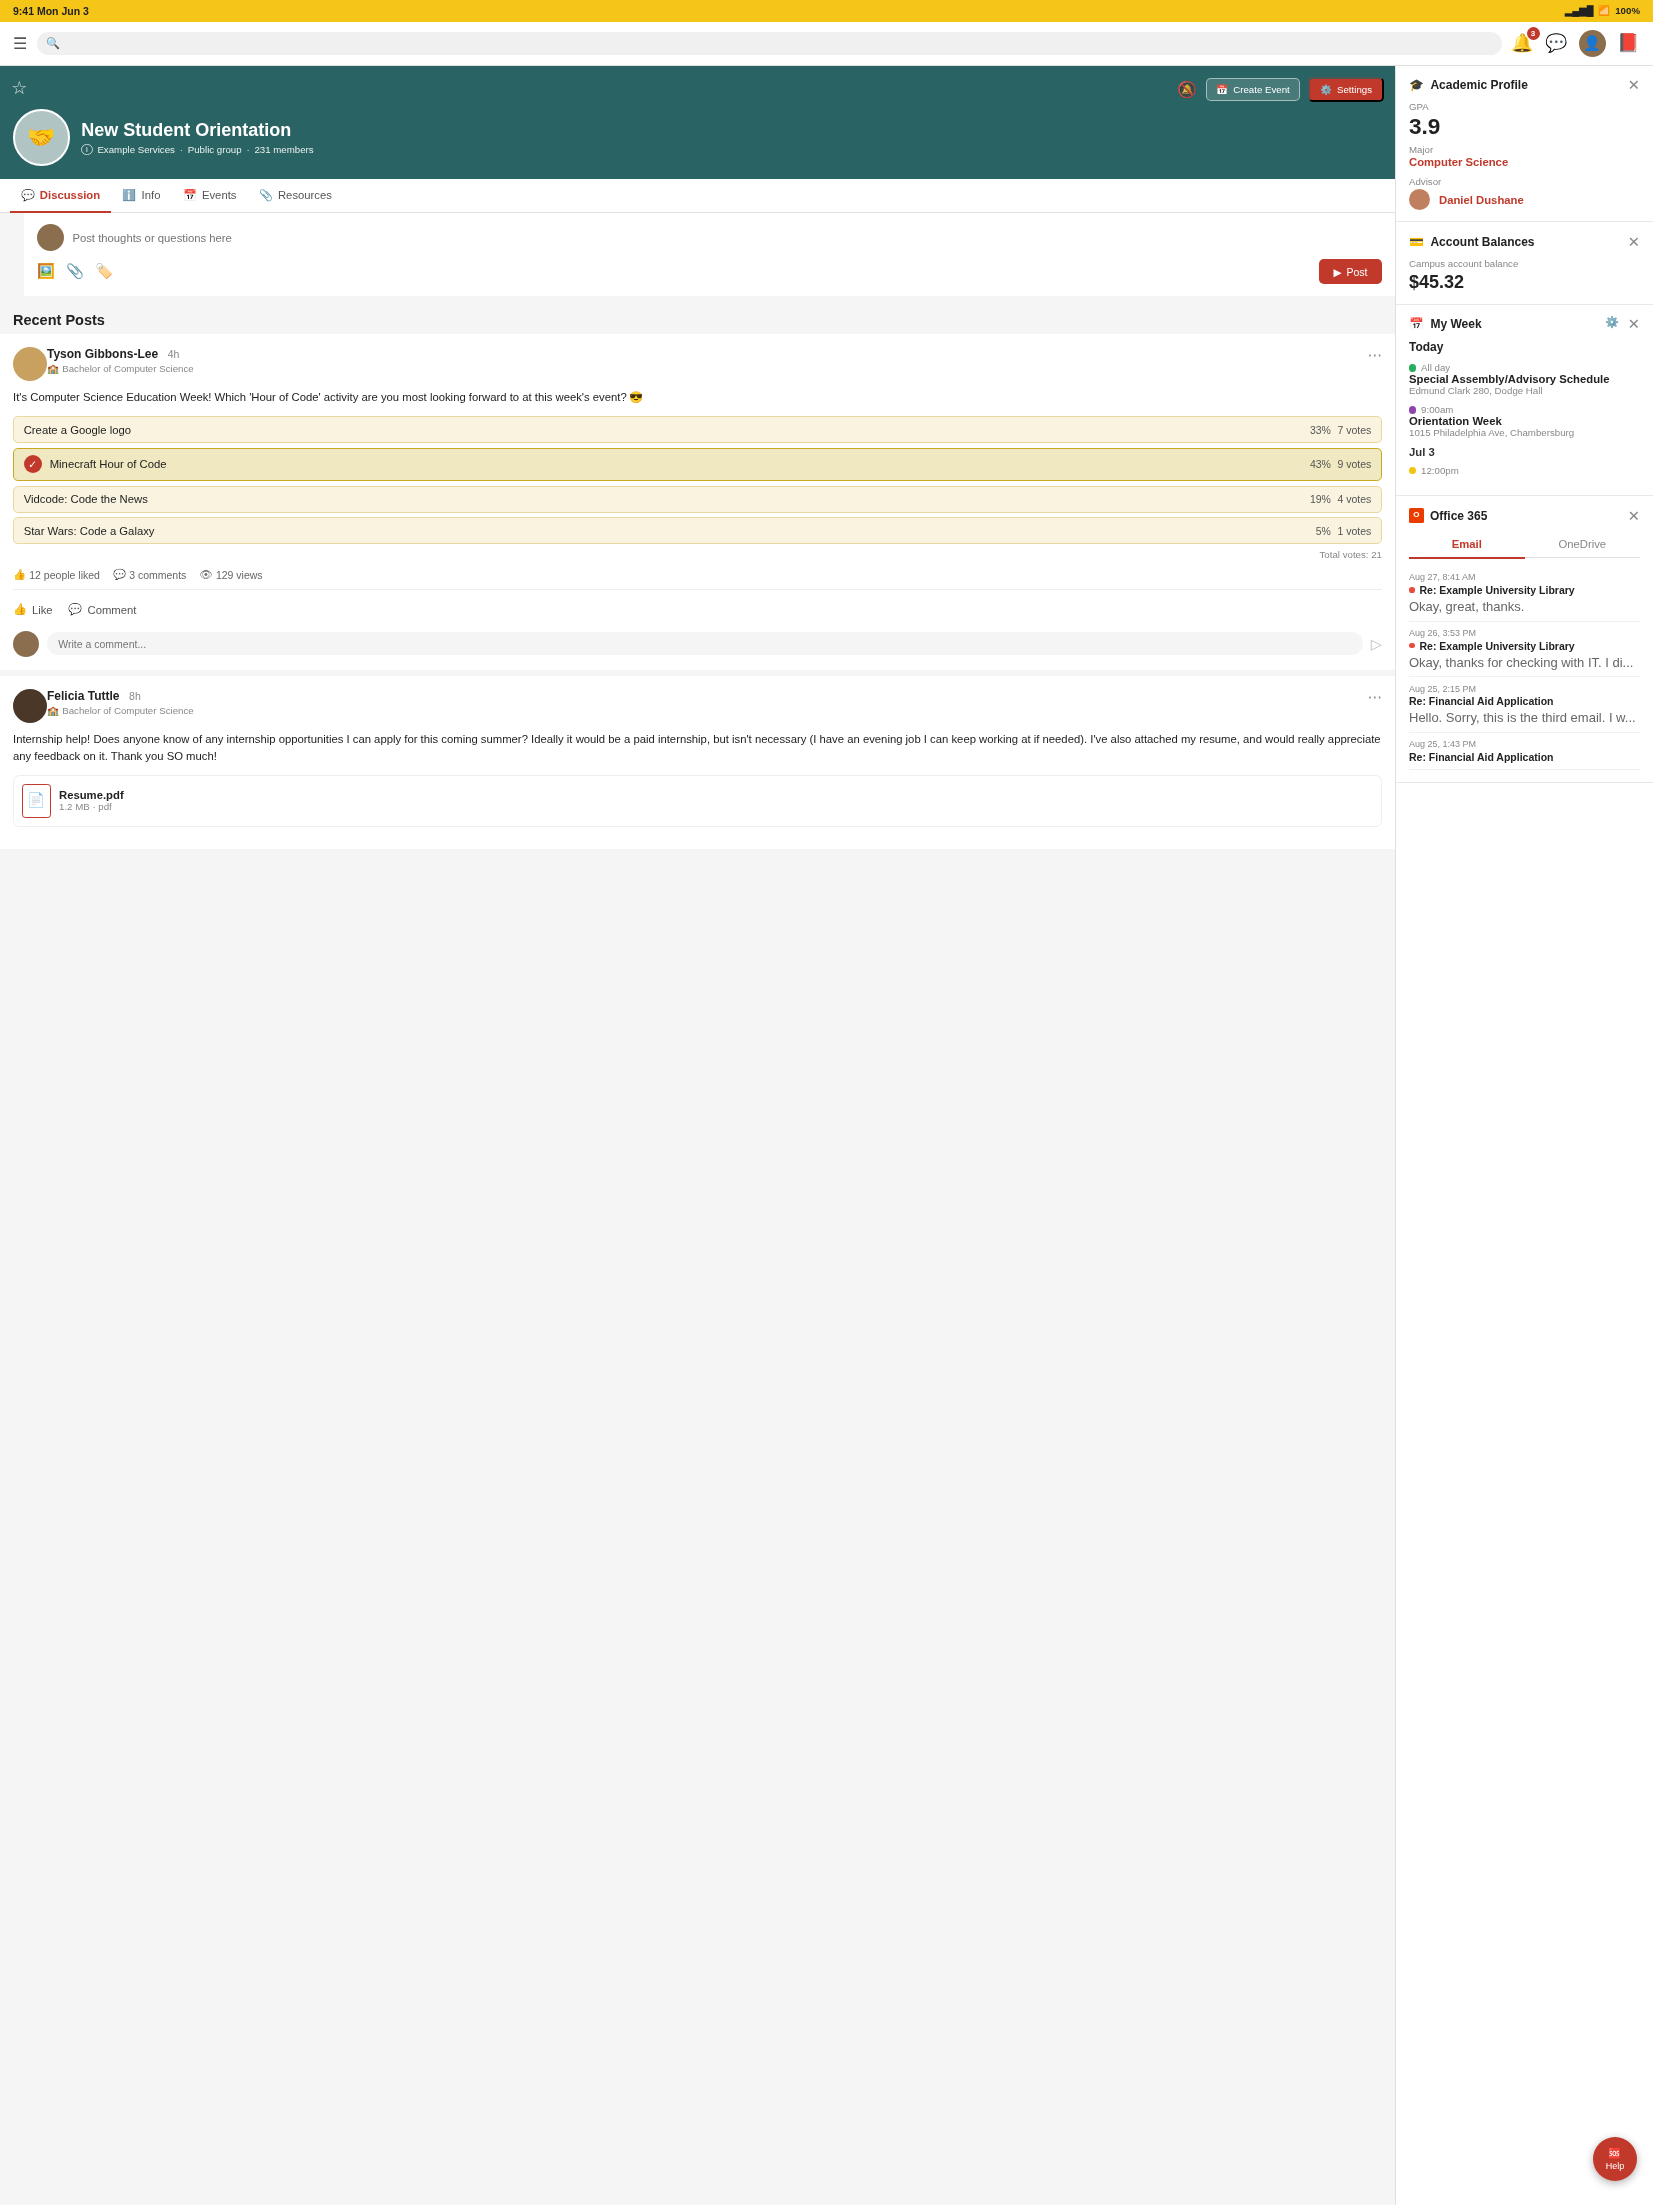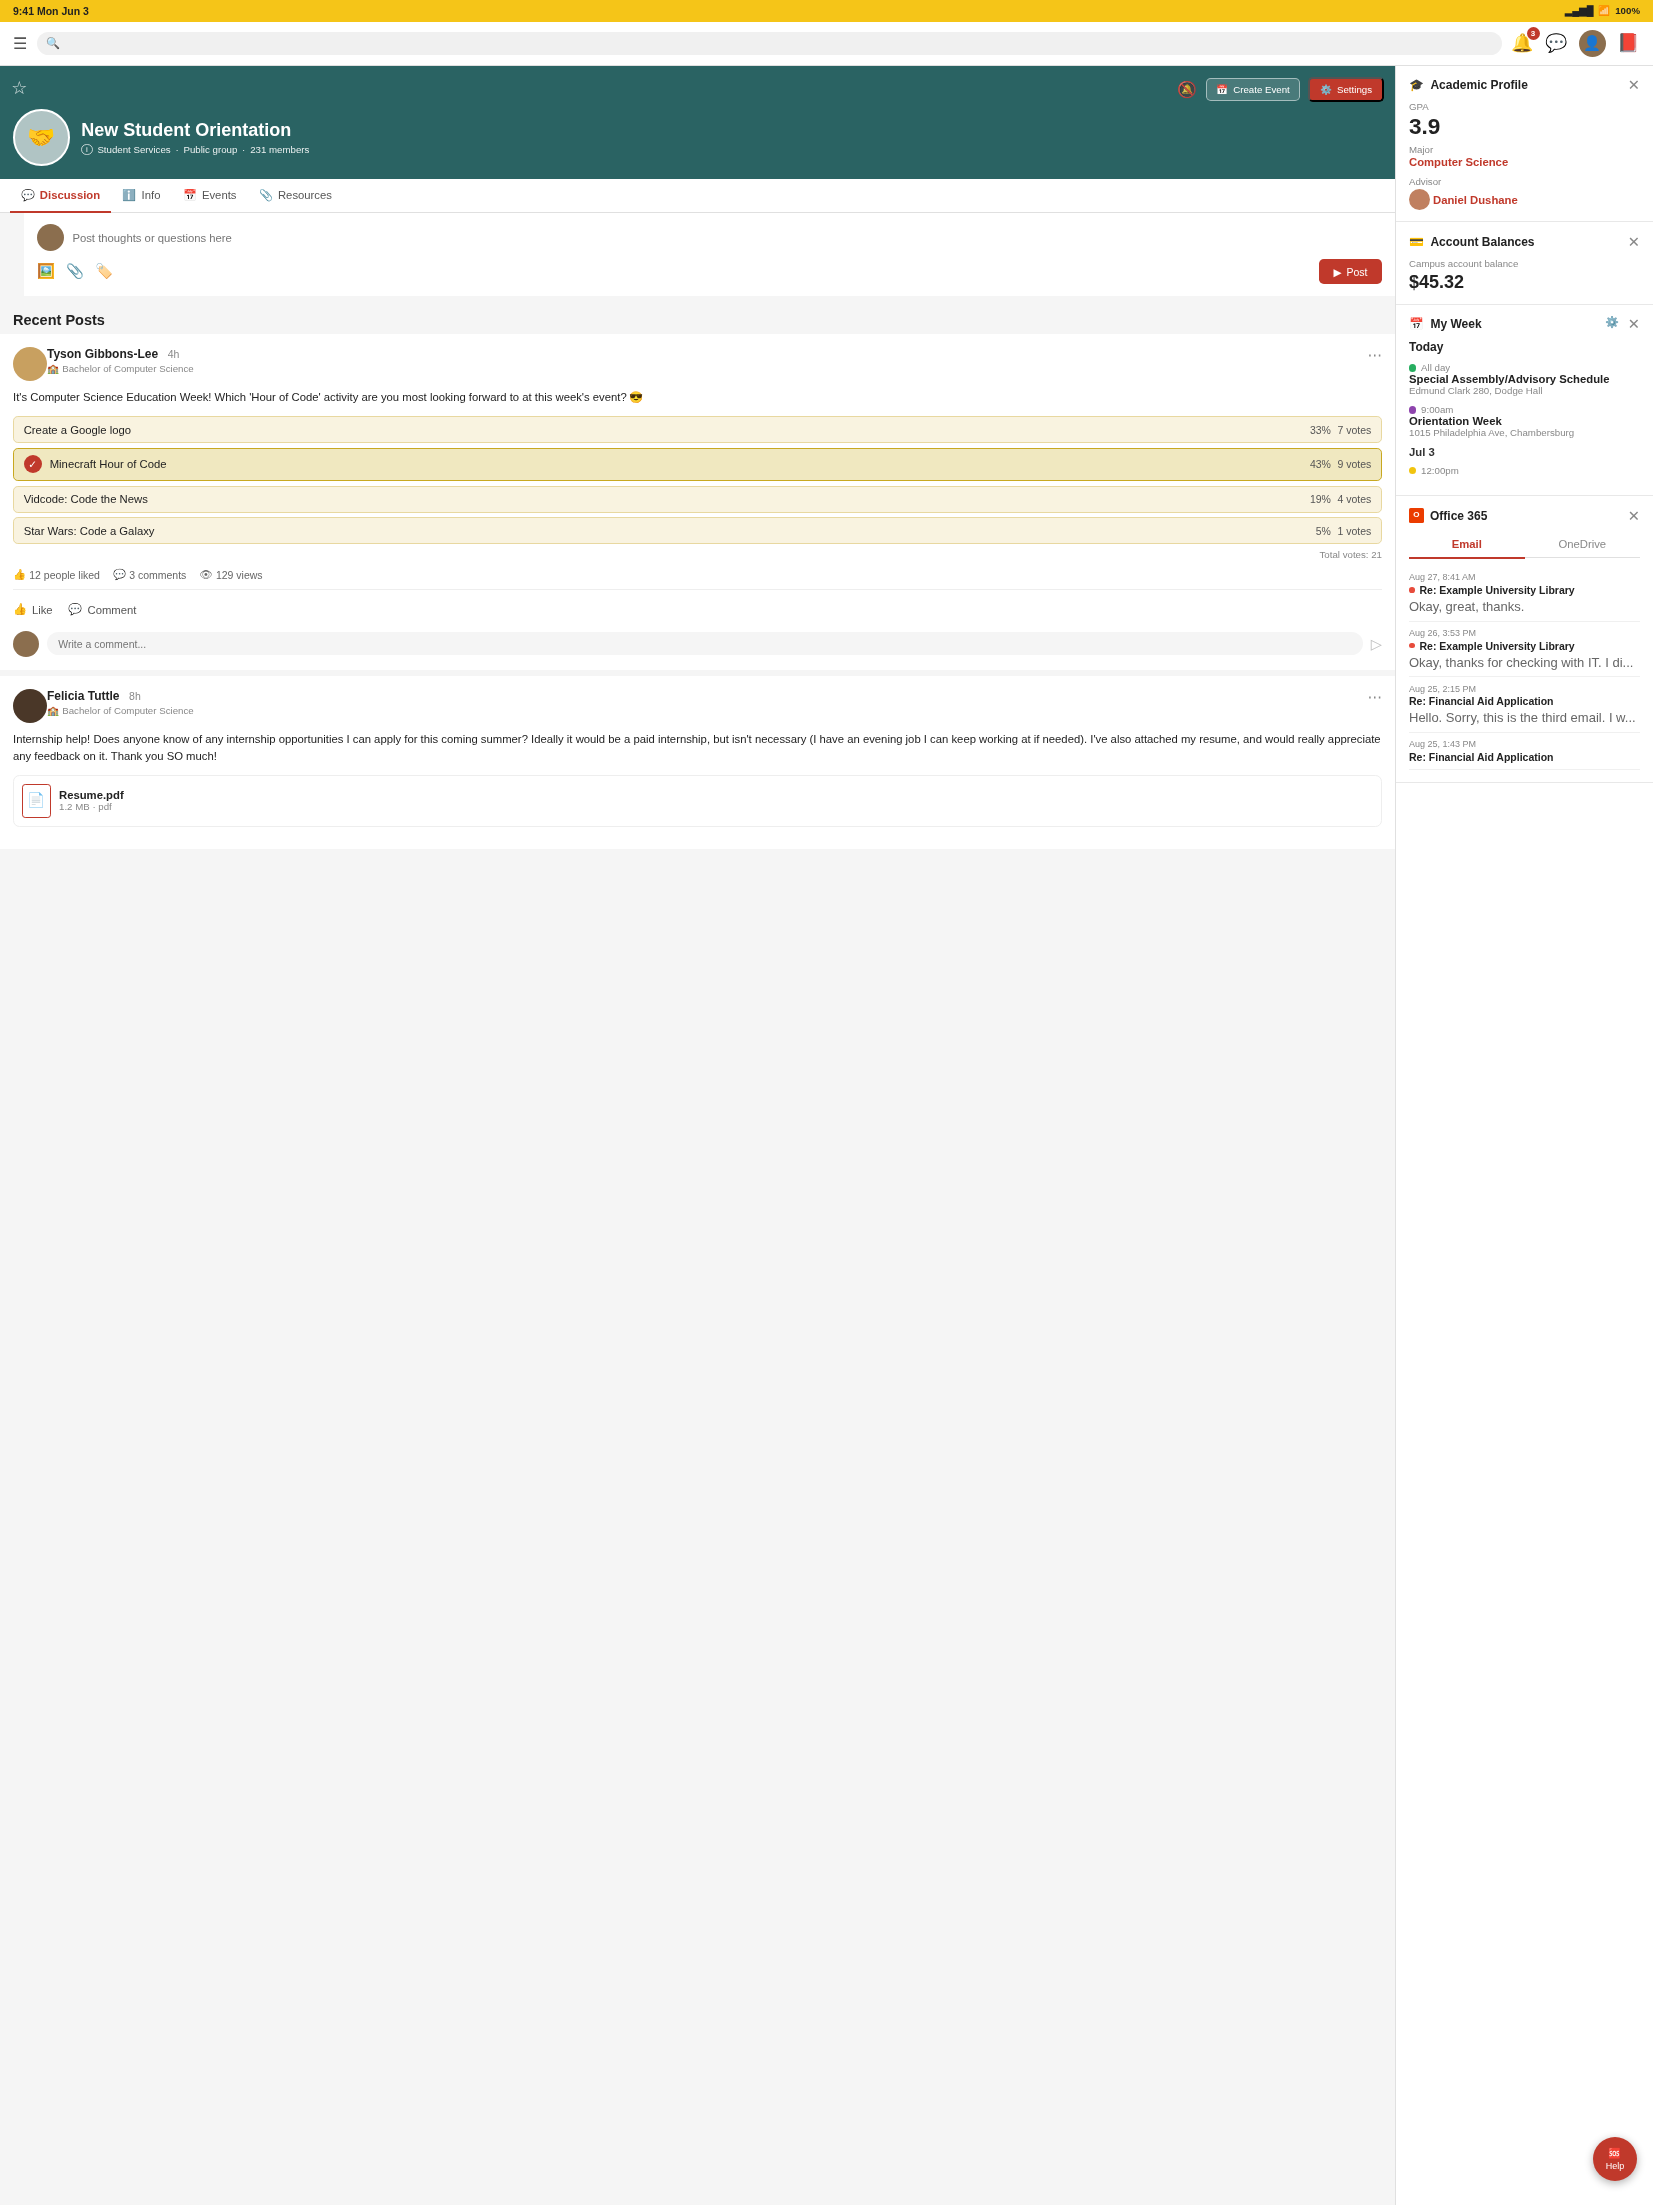--- a/index.html
+++ b/index.html
@@ -99,21 +99,21 @@
     .right-panel { width: 258px; background: #fff; border-left: 0.8px solid #e0e0e0; overflow-y: auto; flex-shrink: 0; }
 
     .widget { border-bottom: 0.8px solid #e8e8e8; padding: 11.3px 13px; }
     .widget-header { display: flex; align-items: center; justify-content: space-between; margin-bottom: 8px; }
     .widget-title { font-weight: 700; font-size: 12px; display: flex; align-items: center; gap: 6.5px; }
     .widget-close { color: #888; cursor: pointer; font-size: 14.5px; }
 
     .gpa-value { font-size: 22.6px; font-weight: 700; margin-bottom: 4px; }
     .field-label { font-size: 9.7px; color: #888; margin-bottom: 1.6px; }
     .field-value { font-size: 11.3px; color: #c0392b; font-weight: 600; margin-bottom: 8px; }
-    .advisor-row { display: flex; align-items: center; gap: 3px; text-align: right; }
+    .advisor-row { display: flex; align-items: center; gap: 9px; text-align: right; }
     .advisor-avatar { width: 21px; height: 21px; border-radius: 50%; background: #c08060; }
 
     .balance-amount { font-size: 18px; font-weight: 700; margin-top: 3.2px; }
 
     .week-label { font-weight: 700; font-size: 12px; margin-bottom: 8px; }
     .event-item { margin-bottom: 8px; }
     .event-time { font-size: 9.7px; color: #888; display: flex; align-items: center; gap: 4.8px; }
     .dot { width: 7.3px; height: 7.3px; border-radius: 50%; display: inline-block; }
     .dot-green { background: #27ae60; }
     .dot-purple { background: #8e44ad; }
@@ -184,21 +184,21 @@
           <span>⚙️</span>
           <span>Settings</span>
         </button>
       </div>
       <div class="group-info">
         <div class="group-avatar">🤝</div>
         <div class="group-title">
           <h1>New Student Orientation</h1>
           <div class="group-meta">
             <span class="info-i">i</span>
-            <span>Student Services</span>
+            <span>Example Services</span>
             <span>·</span>
             <span>Public group</span>
             <span>·</span>
             <span>231 members</span>
           </div>
         </div>
       </div>
     </div>
 
     <div class="tabs">

